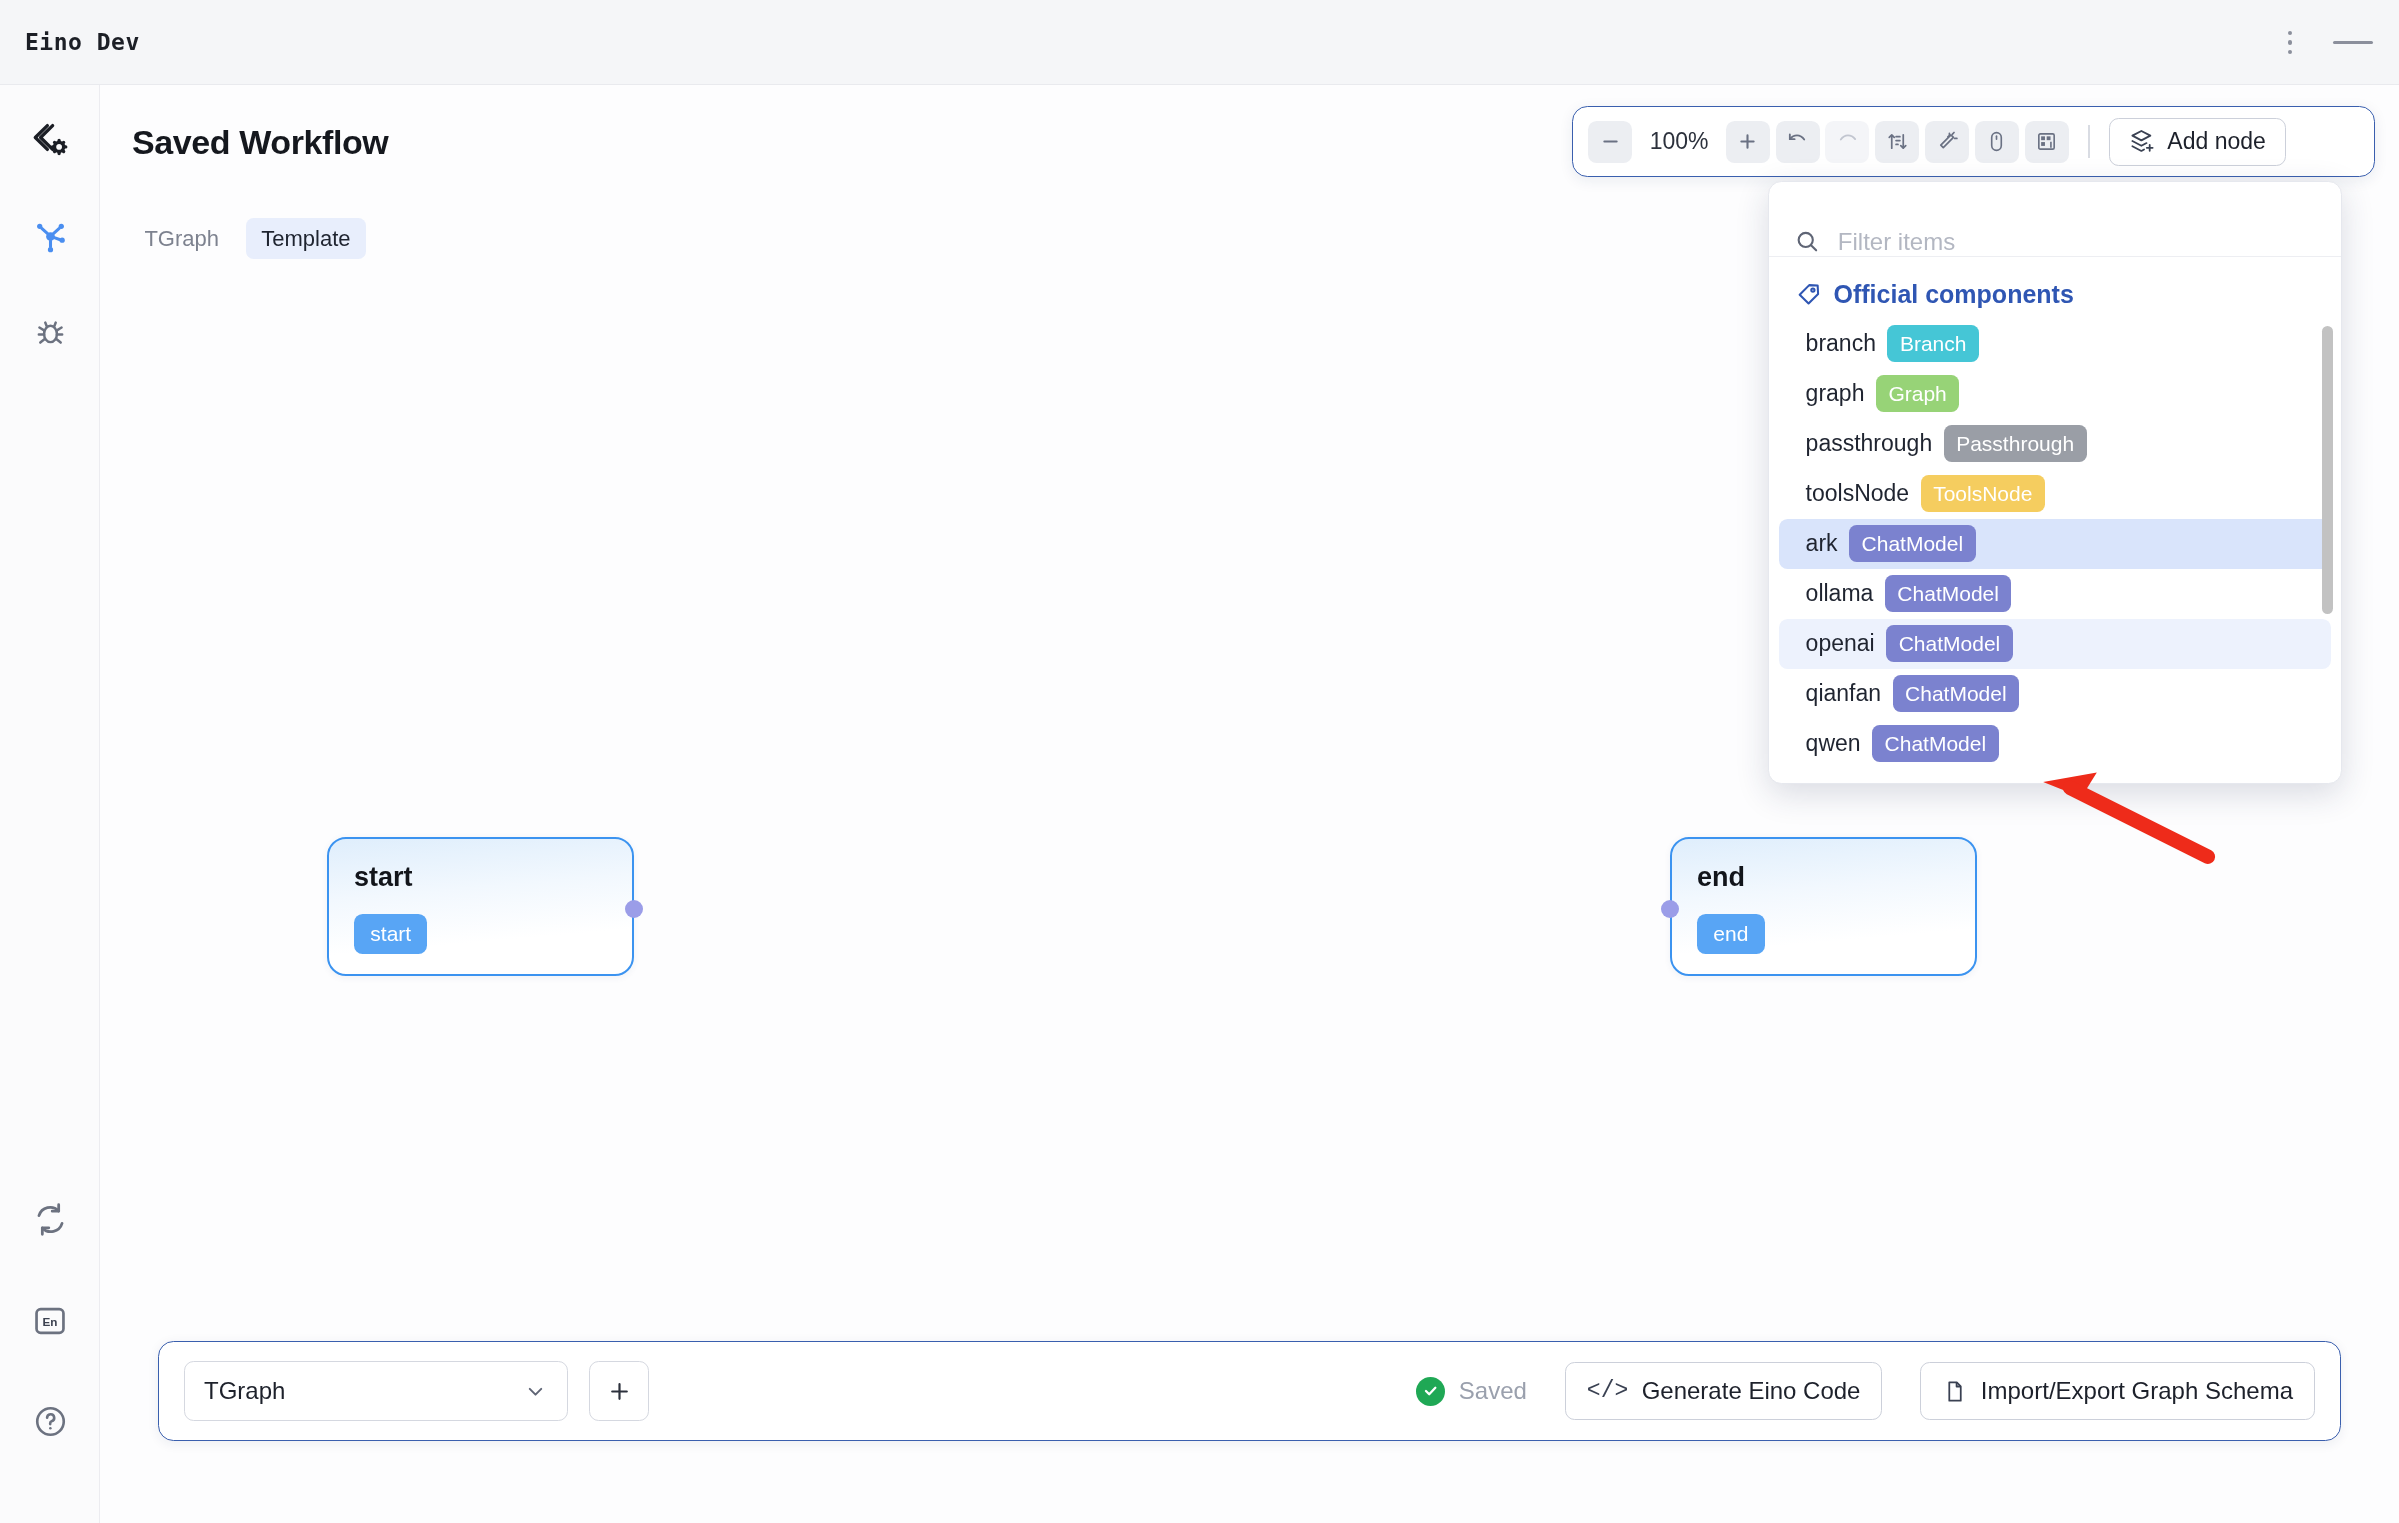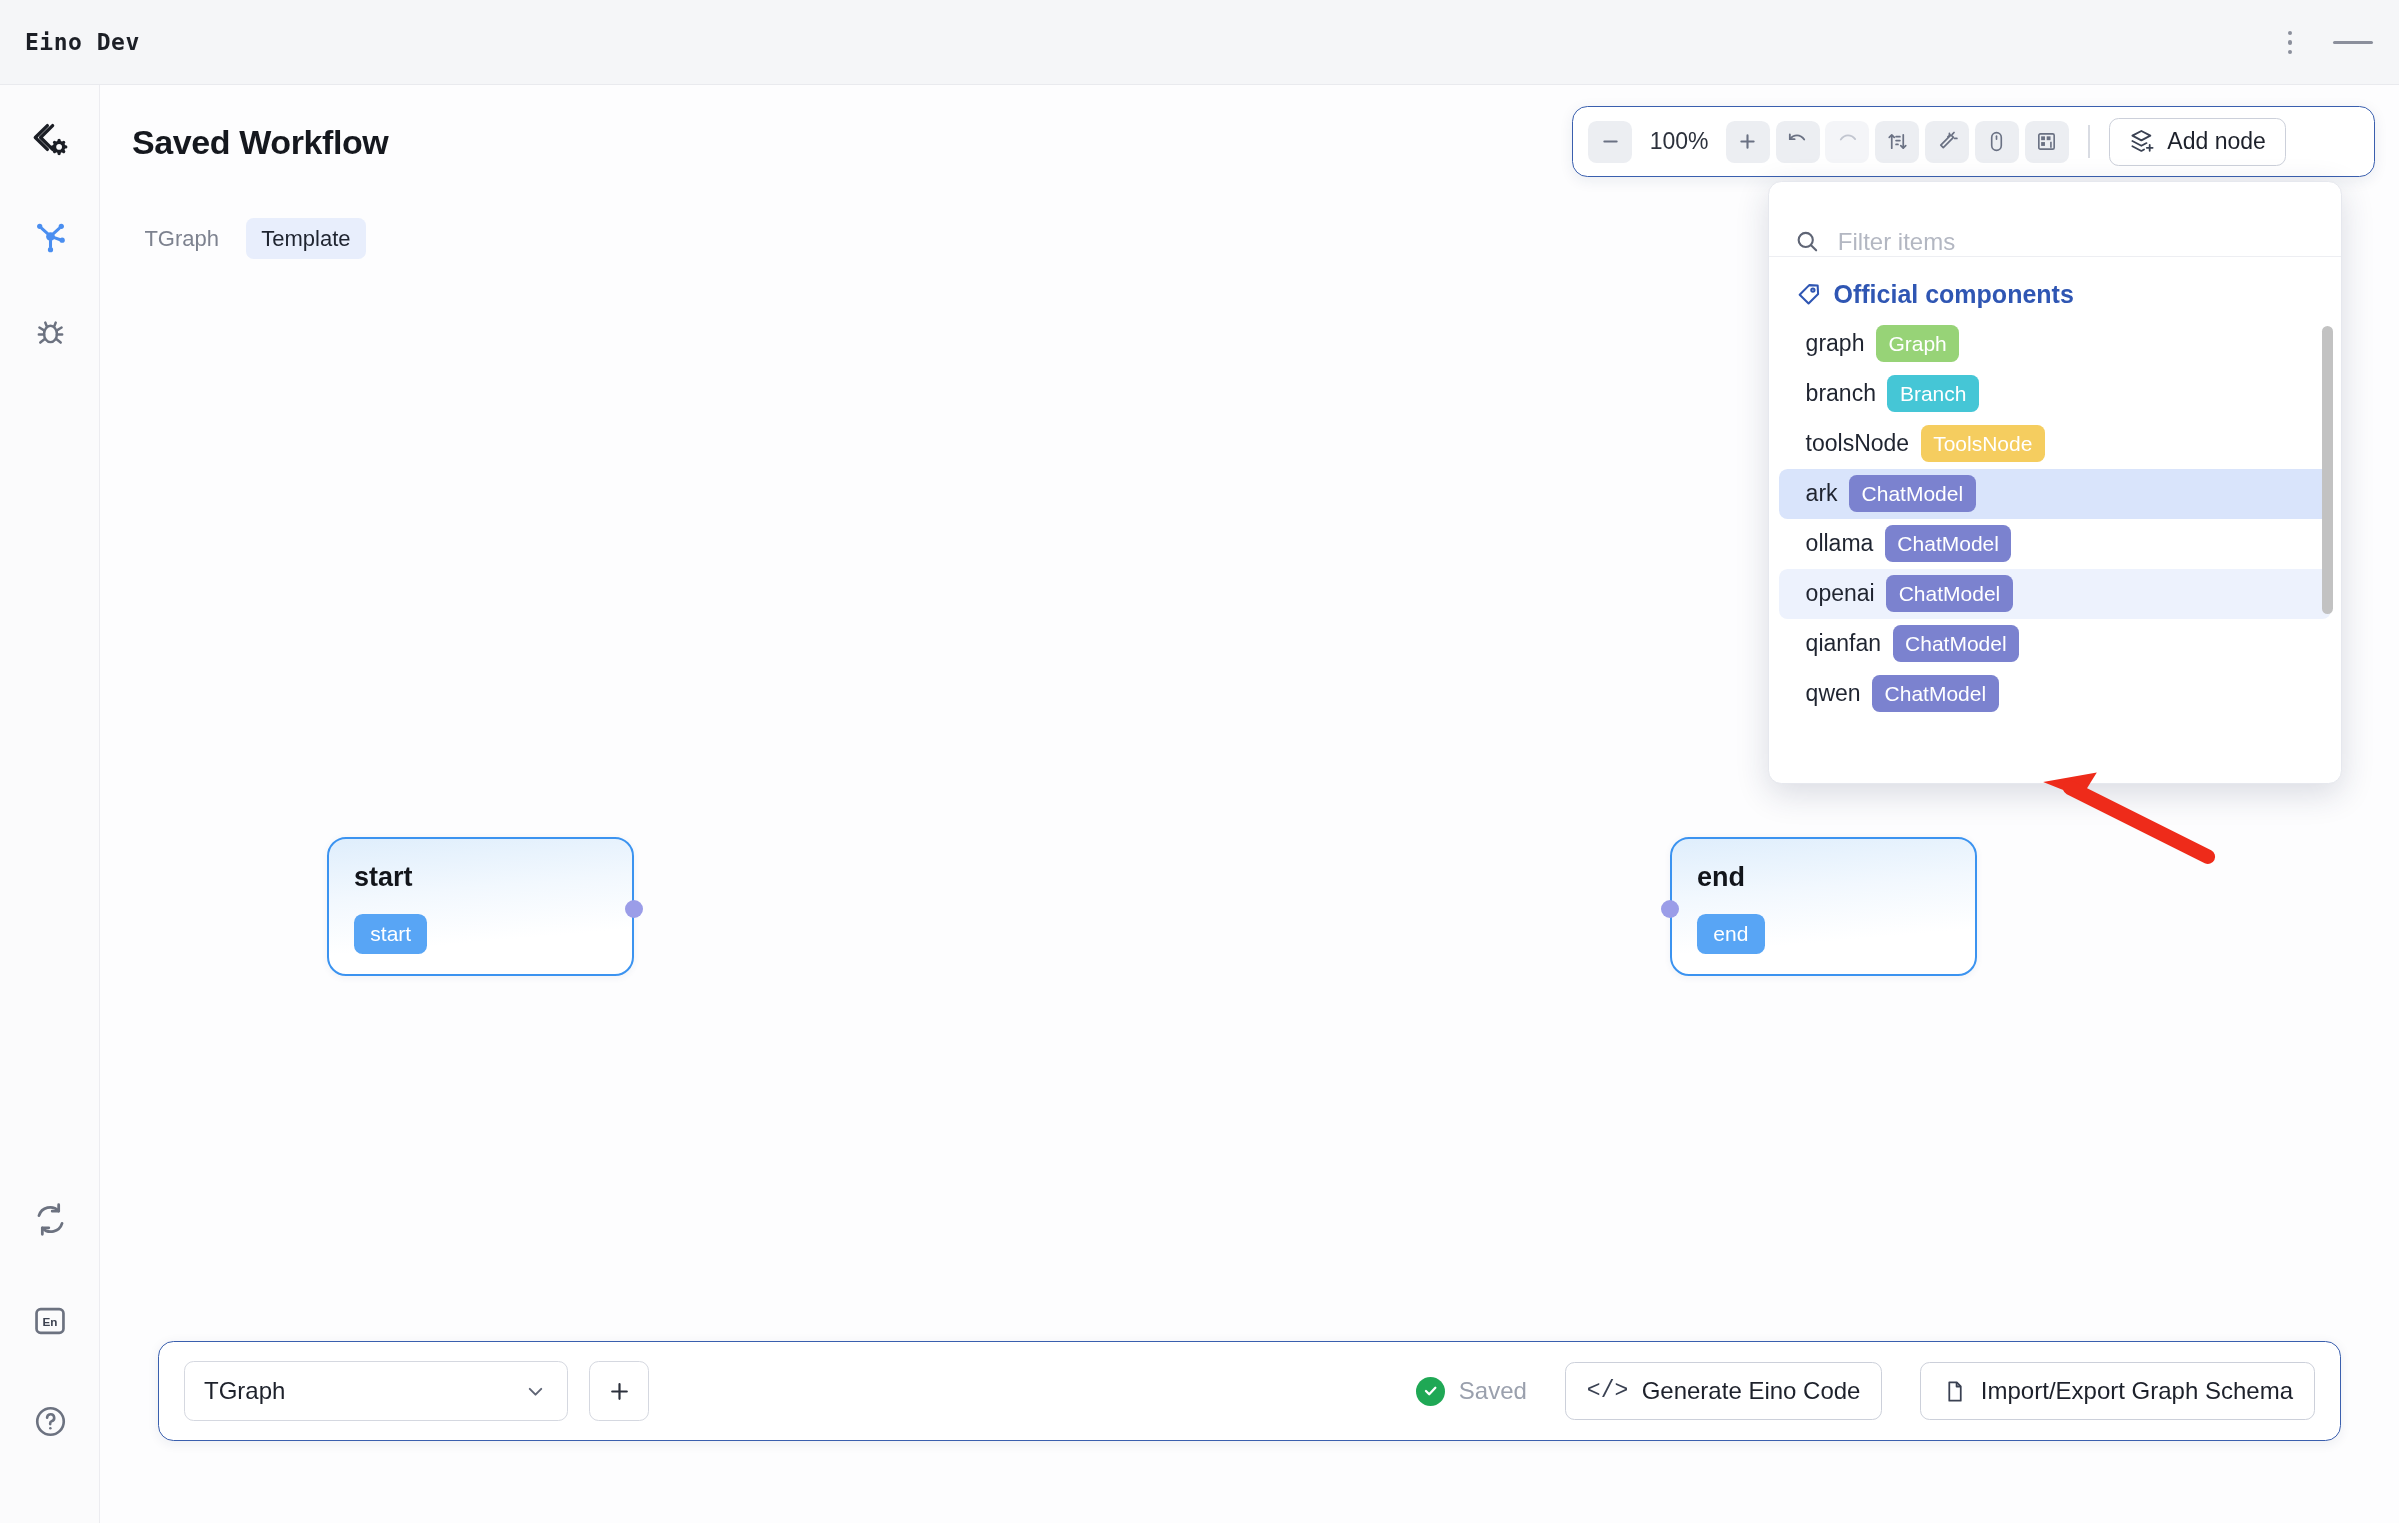--- a/index.html
+++ b/index.html
@@ -328,26 +328,30 @@
 
       <div class="grp-head">
         <svg width="26" height="26" viewBox="0 0 24 24" fill="none" stroke="#2f56b3" stroke-width="1.9" stroke-linejoin="round">
           <path d="M3.4 12.6 12.2 3.8l7.8.4.4 7.8-8.8 8.8z"></path>
           <circle cx="15.6" cy="8.4" r="1.5"></circle>
         </svg>
         <span>Official components</span>
       </div>
 
       <div class="row">
+        <span class="row-name">branch</span>
+        <span class="badge" style="background:#45c6d6">Branch</span>
+      </div>
+      <div class="row">
         <span class="row-name">graph</span>
         <span class="badge" style="background:#97d377">Graph</span>
       </div>
       <div class="row">
-        <span class="row-name">branch</span>
-        <span class="badge" style="background:#45c6d6">Branch</span>
+        <span class="row-name">passthrough</span>
+        <span class="badge" style="background:#9a9ea6">Passthrough</span>
       </div>
       <div class="row">
         <span class="row-name">toolsNode</span>
         <span class="badge" style="background:#f5cd5f">ToolsNode</span>
       </div>
 
       <div class="row sel">
         <span class="row-name">ark</span>
         <span class="badge" style="background:#7b82cf">ChatModel</span>
       </div>

